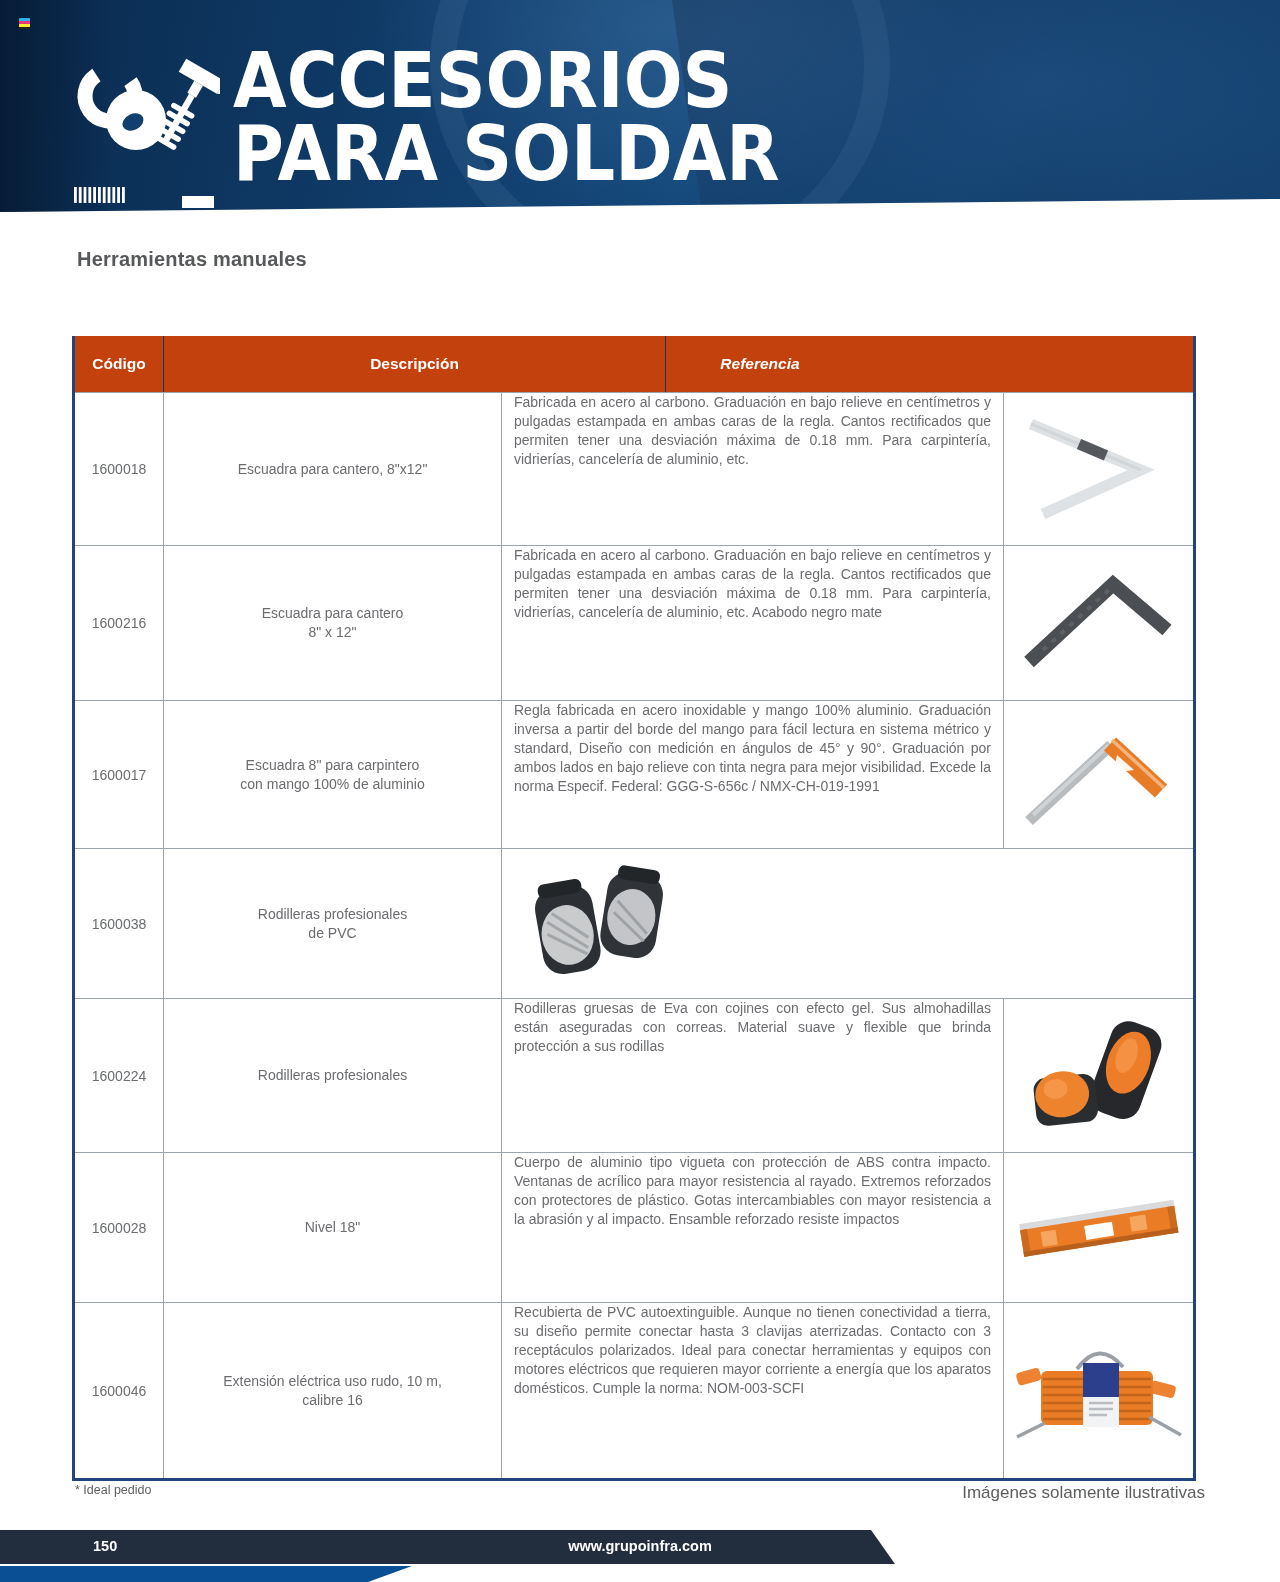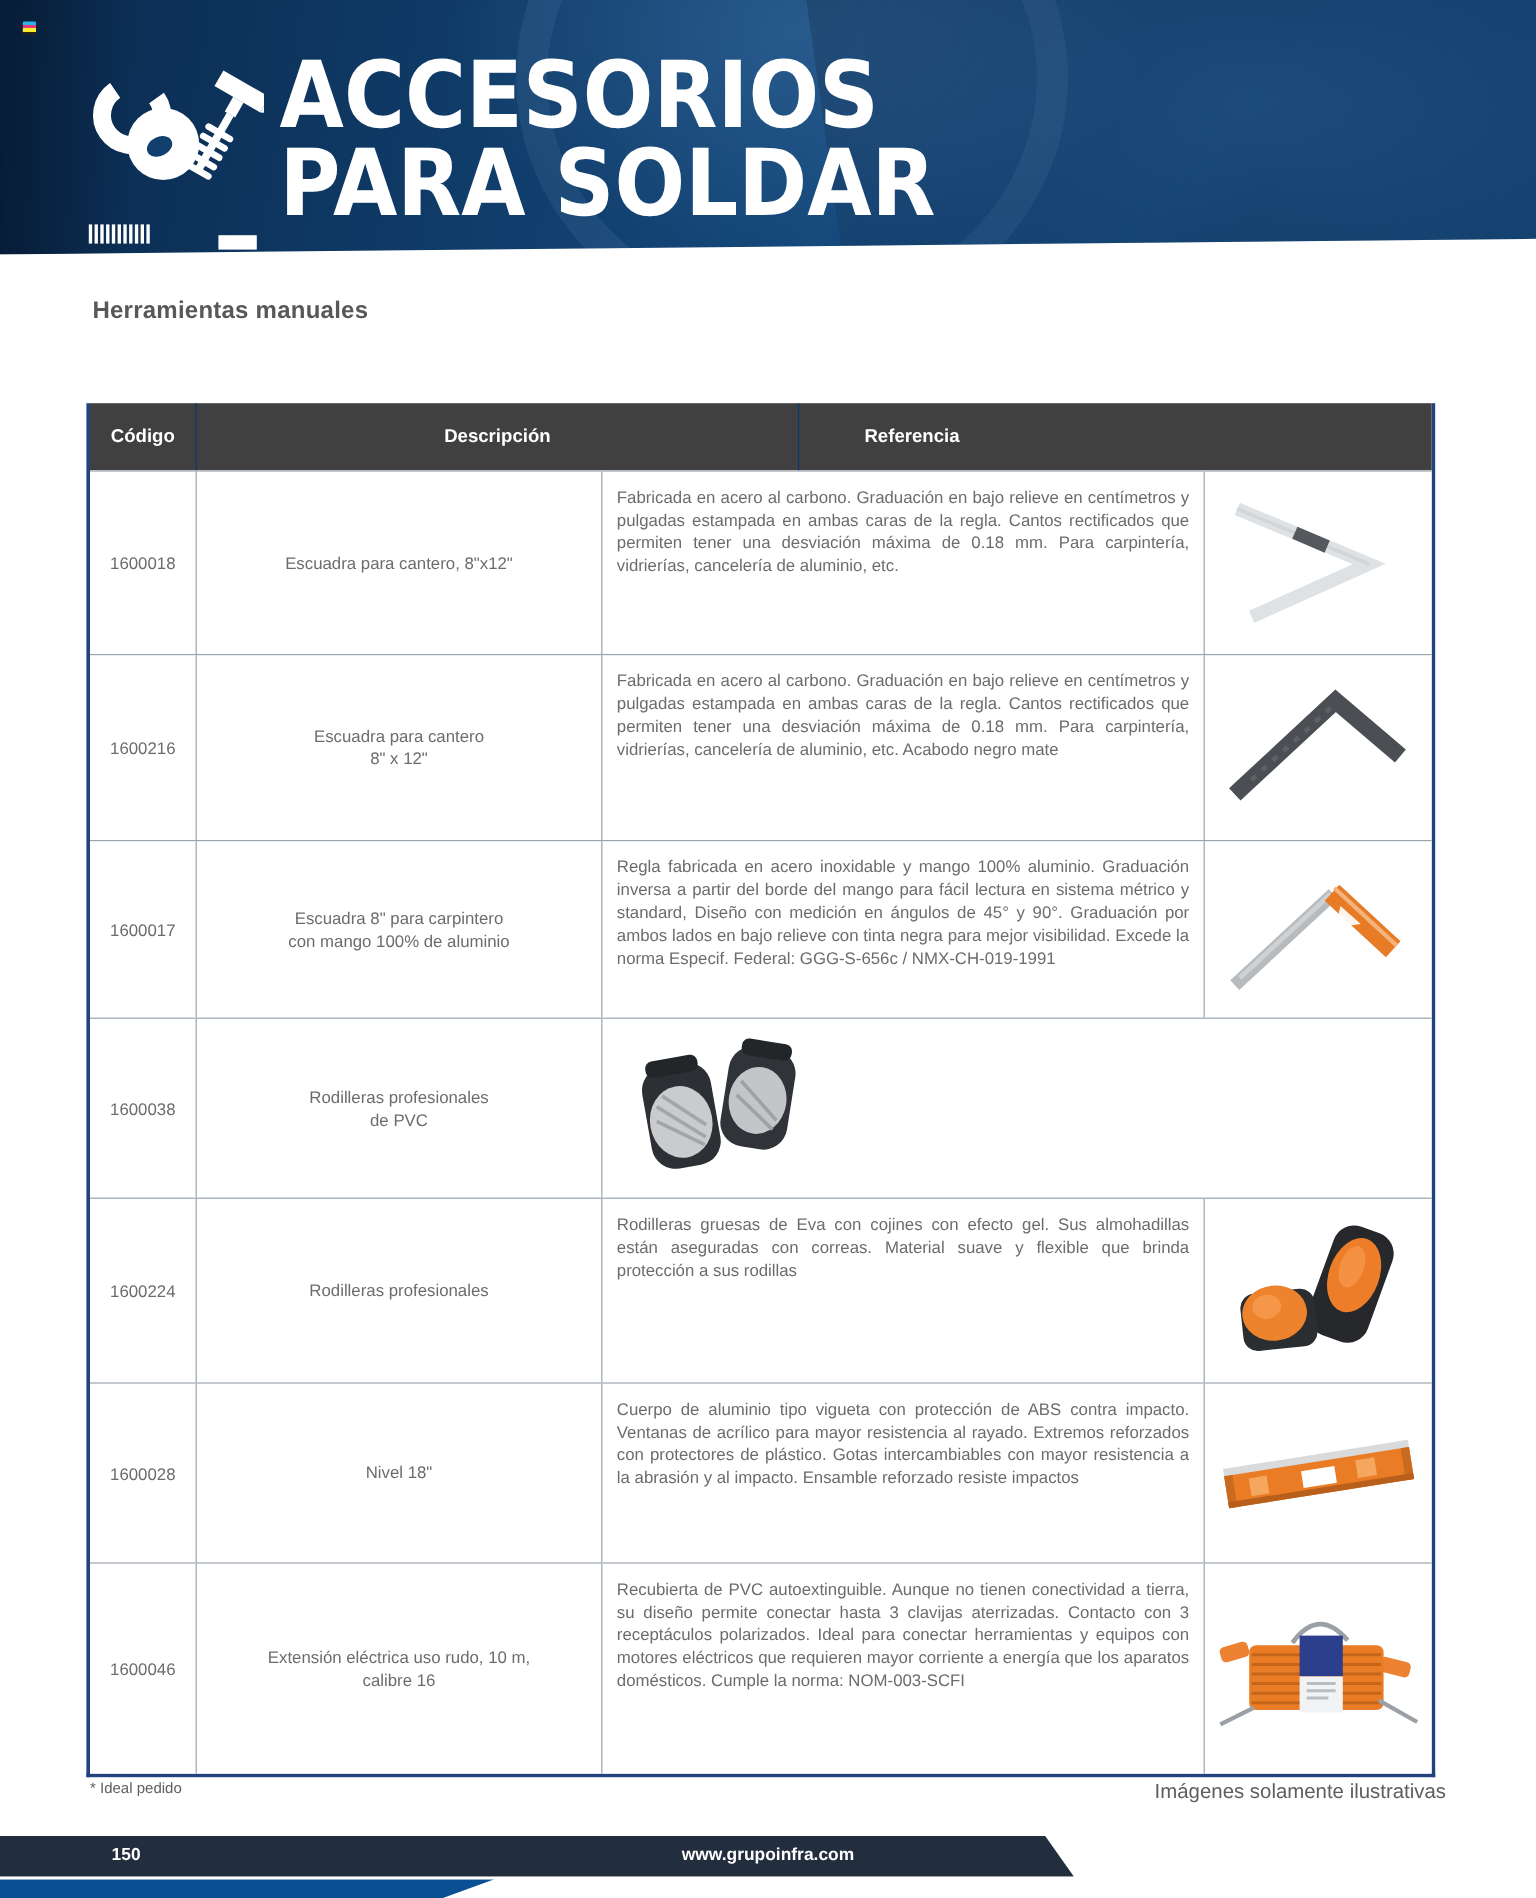--- a/index.html
+++ b/index.html
@@ -48,37 +48,37 @@
   .section-title{
     position:absolute; left:77px; top:248px;
     font-size:20px; font-weight:bold; color:#57585a; letter-spacing:.2px;
   }
 
   
   .ptable{
     position:absolute; left:72px; top:336px; width:1124px;
     border-left:3px solid #23437e; border-right:3px solid #23437e; border-bottom:3px solid #23437e;
   }
-  .thead{ display:flex; height:56px; background:#404040; }
+  .thead{ display:flex; height:56px; background:#c2410c; }
   .thead .cell{
     display:flex; align-items:center; justify-content:center;
     color:#ffffff; font-weight:bold; font-size:15.5px;
     border-right:1px solid #093a70;
   }
   .thead .cell:last-child{ border-right:none; }
   .trow{ display:flex; border-top:1px solid #9aa4ad; background:#fff; }
   .trow .cell{
     display:flex; align-items:center; justify-content:center;
     color:#6b6c6f; font-size:14px; border-right:1px solid #9aa4ad;
   }
   .trow .cell:last-child{ border-right:none; }
   .c-code{ width:89px; }
   .c-prod{ width:338px; text-align:center; white-space:pre-line; line-height:19px; padding:0 8px; }
-  .c-desc{ width:502px; display:block !important; padding:12px 12px; }
-  .c-ref{ width:188px; }
+  .c-desc{ width:502px; display:block !important; padding:0 12px; }
+  .c-ref{ width:188px;font-style:italic; }
   .c-desc .desc-inner{
     display:flex; align-items:flex-start; height:100%;
   }
   .c-desc p{ text-align:justify; line-height:19px; font-size:14px; color:#6b6c6f; width:100%; }
   .r1{ height:153px; } .r2{ height:155px; } .r3{ height:148px; } .r4{ height:150px; }
   .r5{ height:154px; } .r6{ height:150px; } .r7{ height:176px; }
 
   
   .footnote-left{ position:absolute; left:75px; top:1483px; font-size:12.5px; color:#5d5e60; }
   .footnote-right{ position:absolute; right:75px; top:1483px; font-size:17px; color:#5d5e60; }

